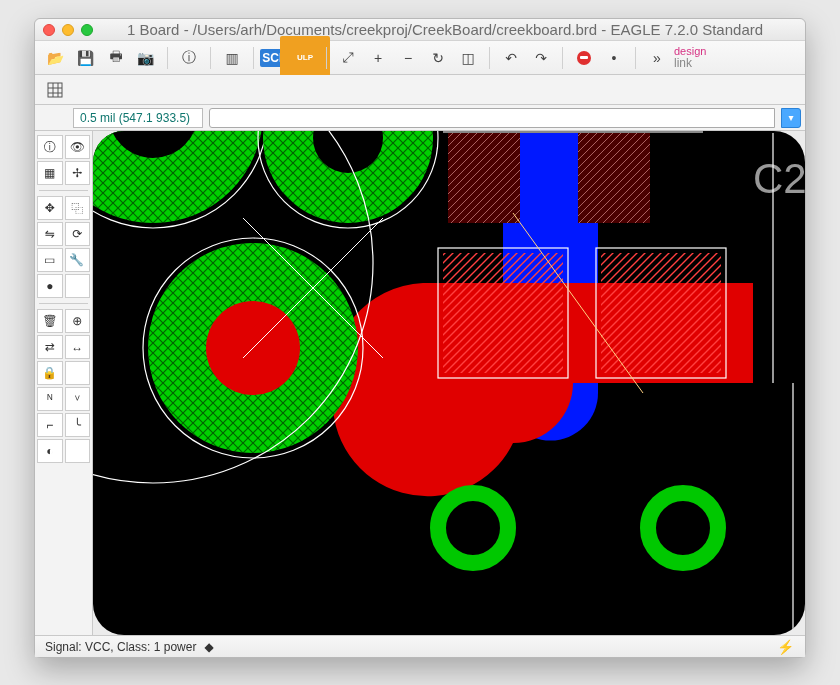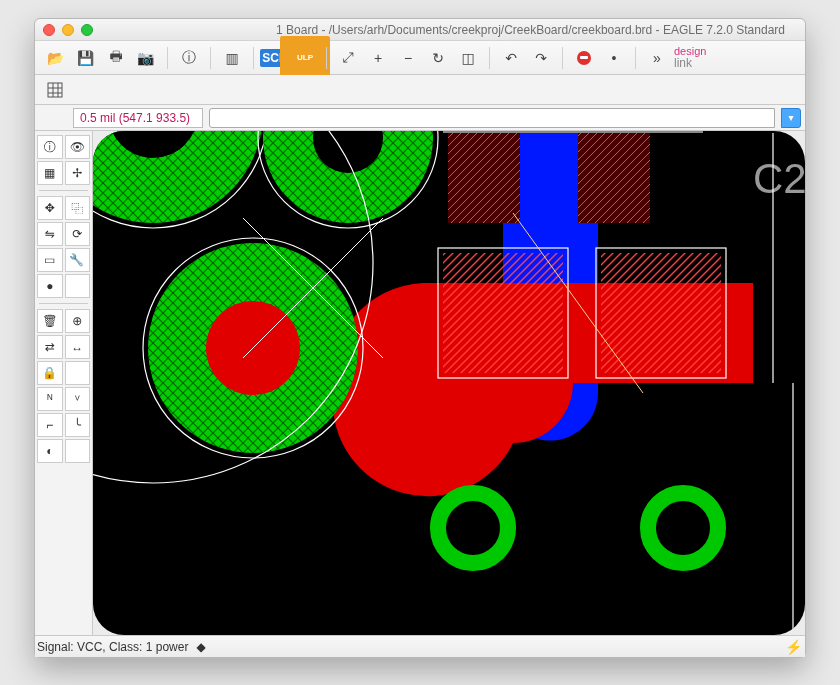--- a/index.html
+++ b/index.html
@@ -13,21 +13,21 @@
   .titlebar {
     height: 22px; display: flex; align-items: center; padding: 0 8px;
     border-bottom: 1px solid #d3d3d3; background: linear-gradient(#f6f6f6,#e7e7e7);
     border-top-left-radius: 6px; border-top-right-radius: 6px;
   }
   .traffic { display: flex; gap: 7px; }
   .dot { width: 12px; height: 12px; border-radius: 50%; }
   .dot.red { background: #ff5f57; border:1px solid #e2463f; }
   .dot.yellow { background: #febc2e; border:1px solid #dda020; }
   .dot.green { background: #28c840; border:1px solid #1da82d; }
-  .title-text { flex:1; text-align:right; font-size: 12px; color:#6d6d6d; white-space:nowrap; overflow:hidden; text-overflow:ellipsis; padding:0 12px;}
+  .title-text { flex:1; text-align:center; font-size: 15px; color:#6d6d6d; white-space:nowrap; overflow:hidden; text-overflow:ellipsis; padding:0 4px;}
   .main-toolbar {
     height: 34px; display:flex; align-items:center; gap:4px; padding:0 8px;
     border-bottom:1px solid #c9c9c9; background:linear-gradient(#f9f9f9,#efefef);
   }
   .tbtn, .ticon {
     width: 26px; height: 24px; display:flex; align-items:center; justify-content:center;
     color:#444; font-size:14px; border-radius:3px;
   }
   .sep { width:1px; height:22px; background:#d0d0d0; margin:0 4px;}
   .designlink { font-size:11px; font-weight:normal; color:#d63384; line-height:1; }
@@ -36,21 +36,21 @@
     height: 30px; display:flex; align-items:center; padding:0 8px; gap:6px;
     border-bottom:1px solid #c9c9c9; background:#f3f3f3;
   }
   .grid-icon{width:24px;height:22px;display:flex;align-items:center;justify-content:center;}
   .coord-row {
     height: 26px; display:flex; align-items:center; gap:6px; padding:0 4px;
     border-bottom:1px solid #c9c9c9; background:#f3f3f3;
   }
   .coord-box{
     background:#fff; border:1px solid #bbb; height:20px; font-size:12px;
-    padding:0 6px; display:flex; align-items:center; color:#be185d; width:130px; margin-left:34px;
+    padding:0 6px; display:flex; align-items:center; color:#0f766e; width:130px; margin-left:34px;
   }
   .cmd-input{
     flex:1; height:20px; border:1px solid #aaa; background:#fff; font-size:12px; padding:0 4px;
     border-top-left-radius:3px; border-bottom-left-radius:3px;
   }
   .cmd-drop{
     width:20px; height:20px; background:#4aa8ff; border:1px solid #2a82d8;
     display:flex;align-items:center;justify-content:center; color:#fff; font-size:10px;
     border-top-right-radius:3px; border-bottom-right-radius:3px;
   }
@@ -60,21 +60,21 @@
     display:flex; flex-direction:column; padding:4px 2px; gap:2px;
   }
   .tool-row{ display:flex; gap:2px; }
   .tool{
     width:26px; height:24px; background:#fff; border:1px solid #ccc;
     display:flex;align-items:center;justify-content:center; font-size:12px; color:#333;
   }
   .canvas-area{ flex:1; position:relative; background:#000; overflow:hidden;border-radius:31px; }
   .statusbar{
     height:22px; border-top:1px solid #c9c9c9; background:linear-gradient(#f7f7f7,#ececec);
-    display:flex; align-items:center; padding:0 2px; font-size:12px; color:#333;
+    display:flex; align-items:center; padding:0 10px; font-size:12px; color:#333;
   }
   .bolt{ margin-left:auto; color:#3db83d; font-size:14px;}
   svg .hatch-green { fill:url(#hatchGreen); }
   svg .hatch-red { fill:url(#hatchRed); }
   svg .thinwhite { stroke:#fff; stroke-width:1.2; fill:none; }
   .scr-badge{background:#2d7ed8;color:#fff;font-size:12px;font-weight:bold;padding:2px;border-radius:2px;}
   .ulp-badge{background:#f0a020;color:#fff;font-size:8px;font-weight:bold;padding:17px;border-radius:2px;}
   .stop-icon{width:14px;height:14px;border-radius:50%;background:#e03030;position:relative;}
   .stop-icon::after{content:"";position:absolute;left:3px;top:5.5px;width:8px;height:3px;background:#fff;border-radius:1px;}
 </style>

